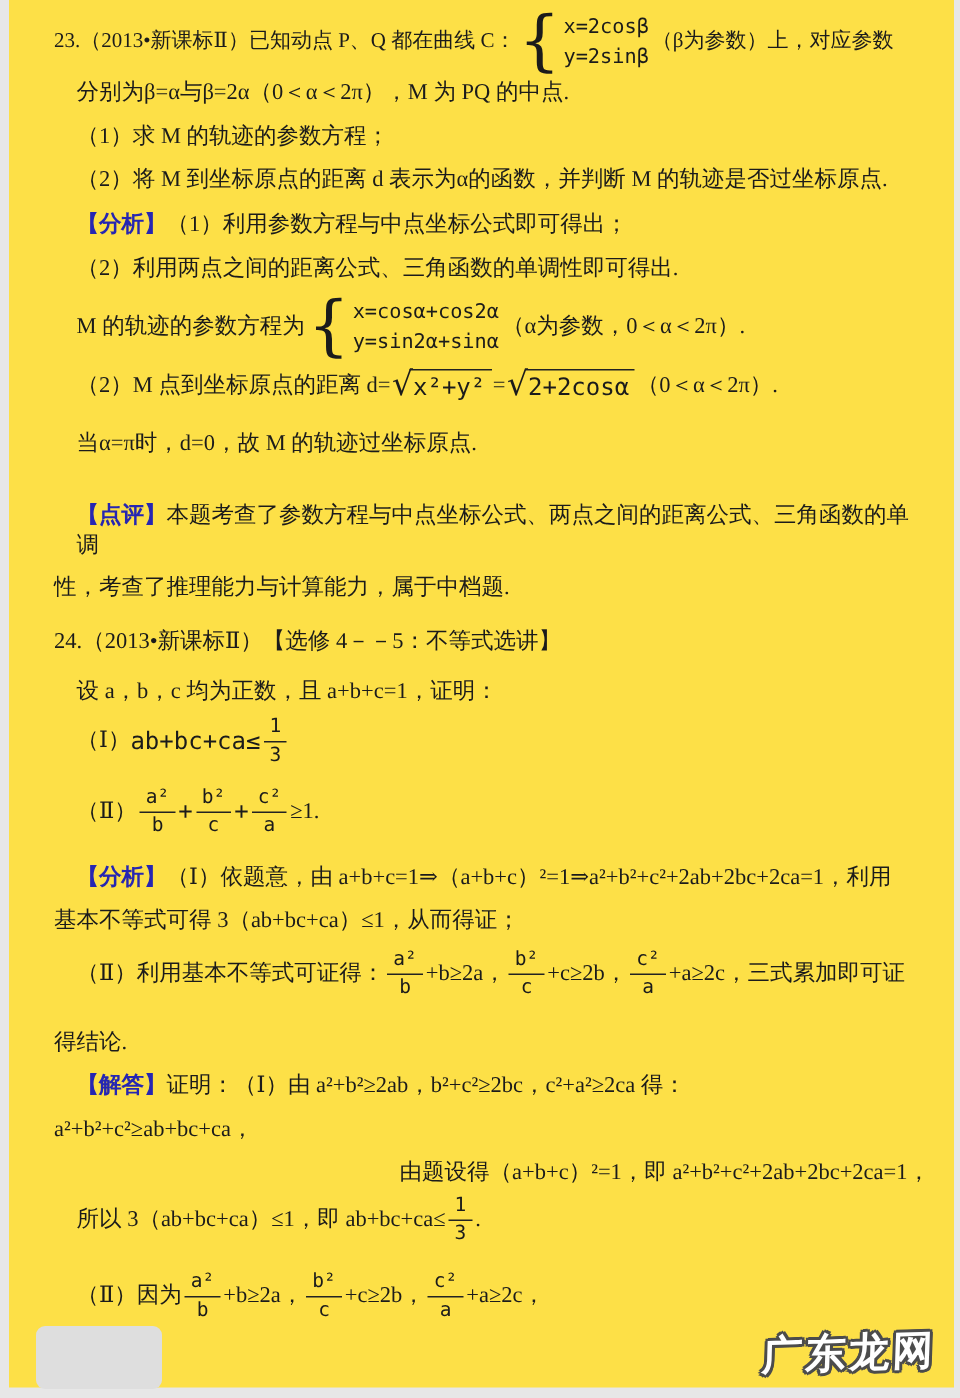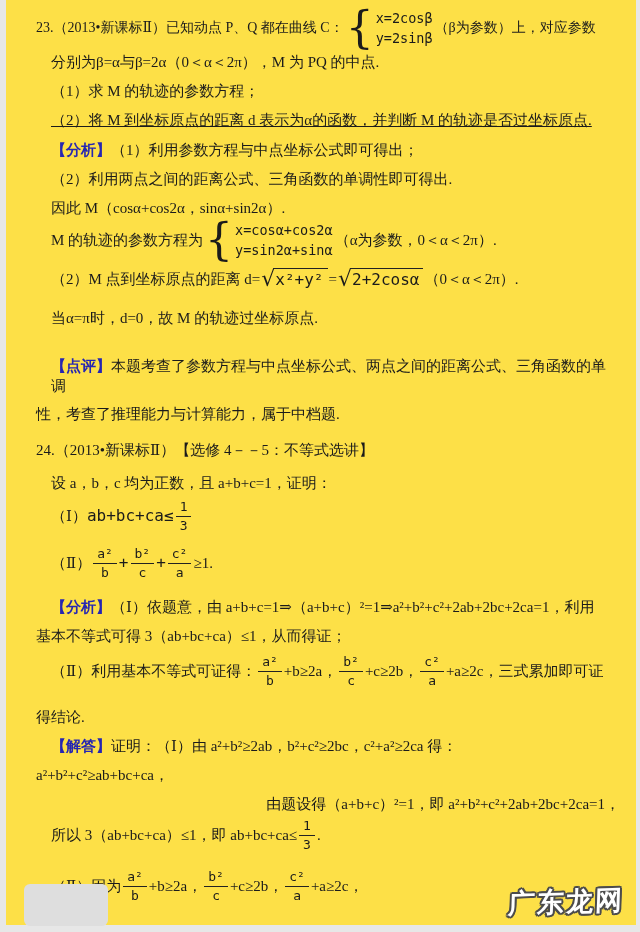--- a/index.html
+++ b/index.html
@@ -57,28 +57,27 @@
       <span class="rows">
         <span>x=2cosβ</span>
         <span>y=2sinβ</span>
       </span>
     </span>
     <span>（β为参数）上，对应参数</span>
   </p>
 
   <p class="r inner" style="">分别为β=α与β=2α（0＜α＜2π），M 为 PQ 的中点.</p>
   <p class="r inner" style="">（1）求 M 的轨迹的参数方程；</p>
-  <p class="r inner" style="margin-bottom:10px;text-decoration:underline;">（2）将 M 到坐标原点的距离 d 表示为α的函数，并判断 M 的轨迹是否过坐标原点.</p>
+  <p class="r inner" style="margin-bottom:10px;">（2）将 M 到坐标原点的距离 d 表示为α的函数，并判断 M 的轨迹是否过坐标原点.</p>
 
   <p class="r inner" style="margin-bottom:9px;">
     <span class="lbl">【分析】</span><span>（1）利用参数方程与中点坐标公式即可得出；</span>
   </p>
   <p class="r inner" style="margin-bottom:9px;">（2）利用两点之间的距离公式、三角函数的单调性即可得出.</p>
 
-  <p class="r inner" style="margin-bottom:2px;">因此 M（cosα+cos2α，sinα+sin2α）.</p>
 
   <p class="r inner fx" style="margin-bottom:2px;">
     <span>M 的轨迹的参数方程为</span>
     <span class="sys">
       <span class="brace">{</span>
       <span class="rows">
         <span>x=cosα+cos2α</span>
         <span>y=sin2α+sinα</span>
       </span>
     </span>

